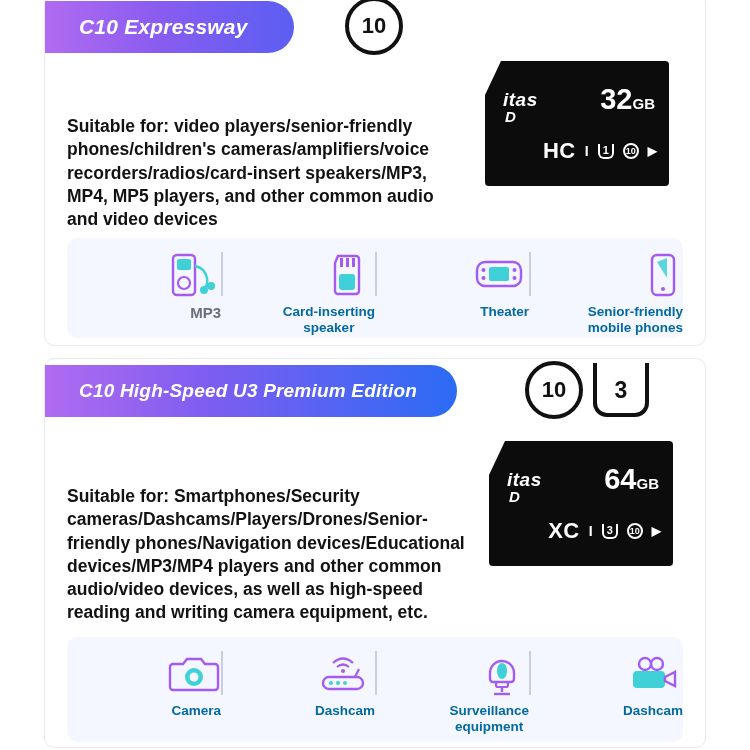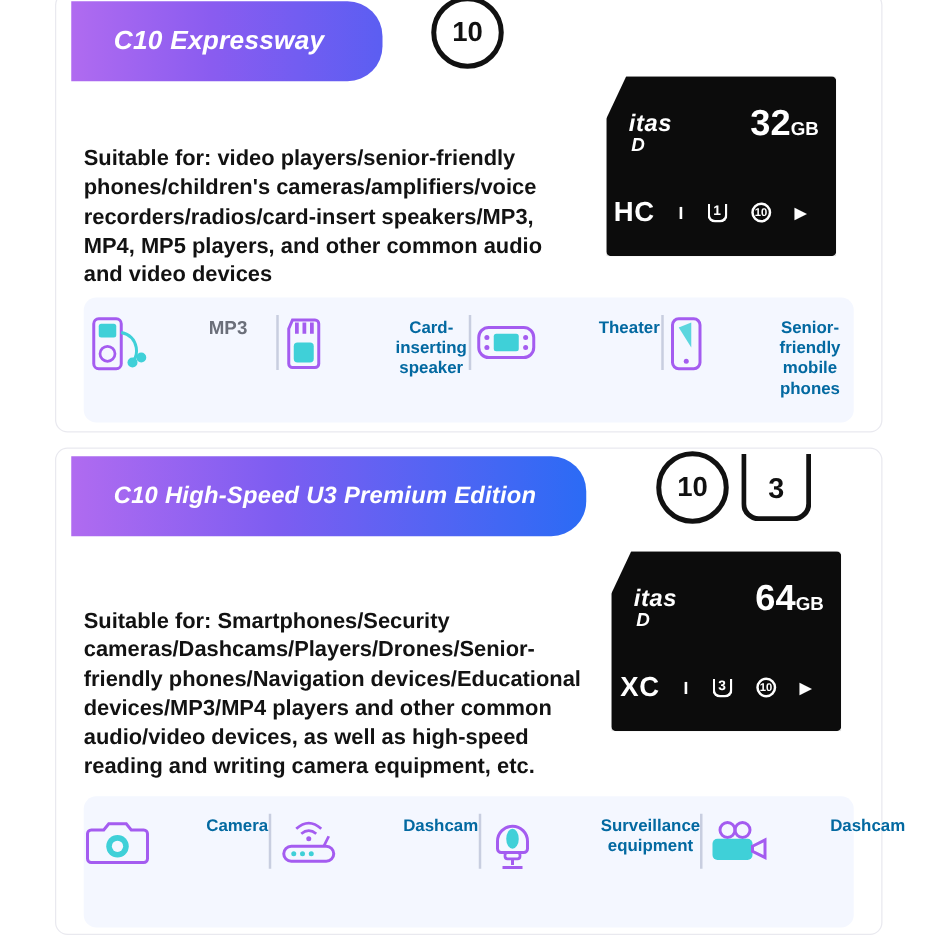--- a/index.html
+++ b/index.html
@@ -29,22 +29,22 @@
   .section-2 { top: 358px; height: 390px; }
 
   
   .header-row {
     position: relative;
     height: 62px;
   }
   .pill {
     position: absolute;
     top: 6px;
-    left: 12px;
-    height: 64px;
+    left: 0px;
+    height: 52px;
     border-radius: 0 28px 28px 0;
     display: flex;
     align-items: center;
     padding: 0 46px 0 34px;
     background: linear-gradient(90deg, #b06bf0 0%, #8a5cf0 45%, #5b5ef2 100%);
     color: #ffffff;
     font-weight: bold;
     font-style: italic;
     font-size: 21px;
     letter-spacing: .2px;
@@ -95,21 +95,21 @@
     white-space: pre-line;
     margin-top: 48px;
   }
   .desc-1 { top: 72px; }
   .desc-2 { top: 78px; width: 410px; }
 
   
   .sdcard {
     position: absolute;
     width: 184px;
-    height: 144px;
+    height: 125px;
     background: #0c0c0c;
     color: #fff;
     border-radius: 4px 4px 4px 4px;
     clip-path: polygon(16px 0, 100% 0, 100% 100%, 0 100%, 0 34px);
     box-shadow: 0 2px 6px rgba(0,0,0,.25);
   }
   .sd-1 { left: 440px; top: 66px; }
   .sd-2 { left: 444px; top: 440px; }
   .sd-brand {
     position: absolute;
@@ -127,22 +127,22 @@
   }
   .sd-cap {
     position: absolute;
     right: 14px; top: 22px;
     font-size: 29px;
     font-weight: bold;
   }
   .sd-cap span { font-size: 15px; font-weight: bold; }
   .sd-row {
     position: absolute;
-    right: 24px; bottom: 22px;
-    display: flex; align-items: center; gap: 19px;
+    right: 12px; bottom: 22px;
+    display: flex; align-items: center; gap: 9px;
     font-size: 14px; font-weight: bold; text-align: center;
   }
   .sd-type { font-size: 22px; font-weight: bold; letter-spacing: .5px; }
   .sd-u {
     border: 2px solid #fff;
     border-top: none;
     border-radius: 0 0 6px 6px;
     padding: 0 3px 1px 3px;
     font-size: 11px;
     line-height: 12px;
@@ -164,25 +164,24 @@
     background: #f4f7ff;
     border-radius: 10px;
     display: flex;
     align-items: flex-start;
   }
   .strip-1 { top: 243px; height: 100px; }
   .strip-2 { top: 278px; height: 105px; }
   .strip-item {
     flex: 1;
     display: flex;
-    flex-direction: row;
-    align-items: flex-start;
+    flex-direction: column;
+    align-items: flex-end;
     padding-top: 12px;
     position: relative;
-    gap: 44px;
   }
   .strip-item + .strip-item::before {
     content: "";
     position: absolute;
     left: 0; top: 14px;
     width: 2px; height: 44px;
     background: #c8cee0;
   }
   .strip-icon { height: 50px; display: flex; align-items: center; justify-content: center; }
   .strip-label {

